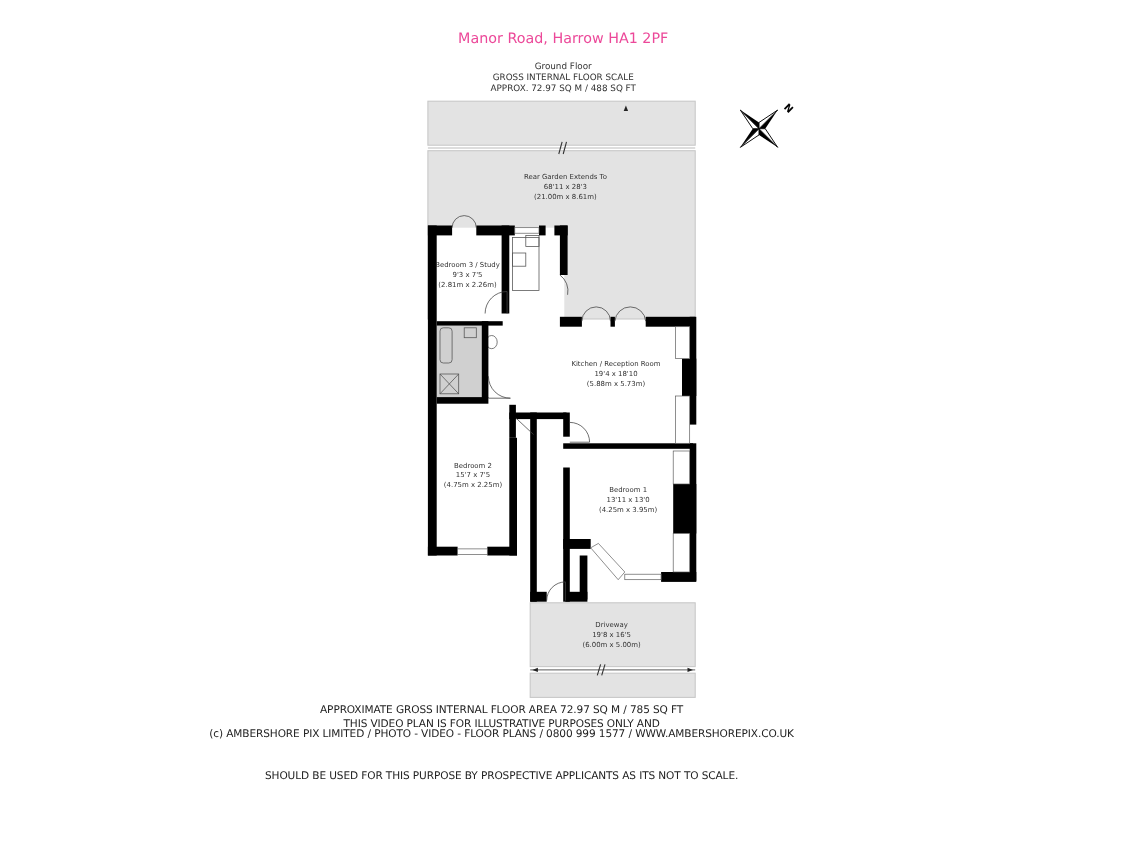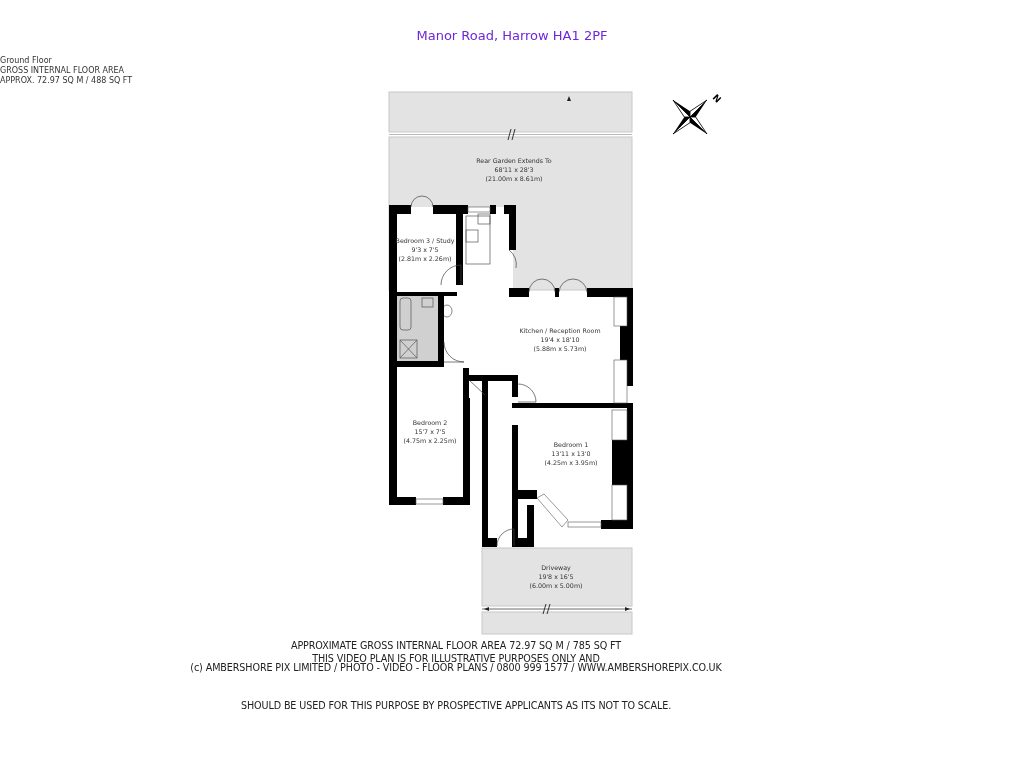--- a/index.html
+++ b/index.html
@@ -1,30 +1,30 @@
 <!DOCTYPE html>
 <html><head>
 <meta charset="utf-8">
 <style>
   html, body { margin: 0; padding: 0; background: #ffffff; }
   body { width: 1024px; height: 768px; position: relative; overflow: hidden;
          font-family: "DejaVu Sans", "Liberation Sans", sans-serif; color: #222; }
   .title { position: absolute; left: 0; width: 1024px; top: 28px; text-align: center;
-           font-size: 13px; color: #6d28d9; }
-  .subhead { position: absolute; left: 0; width: 1024px; text-align: left; font-size: 8px; color: #333; }
+           font-size: 13px; color: #ec4899; }
+  .subhead { position: absolute; left: 0; width: 1024px; text-align: center; font-size: 8px; color: #333; }
   .footer { position: absolute; left: 0; width: 912px; text-align: center; font-size: 9.6px; color: #222; letter-spacing: -0.1px; }
   svg.plan { position: absolute; left: 0; top: 0; }
   .lbl { font-family: "DejaVu Sans", "Liberation Sans", sans-serif; font-size: 6.3px; fill: #333; text-anchor: middle; }
 </style>
 </head>
 <body>
 
 <div class="title">Manor Road, Harrow HA1 2PF</div>
 <div class="subhead" style="top:56px">Ground Floor</div>
-<div class="subhead" style="top:66px">GROSS INTERNAL FLOOR AREA</div>
+<div class="subhead" style="top:66px">GROSS INTERNAL FLOOR SCALE</div>
 <div class="subhead" style="top:76px">APPROX. 72.97 SQ M / 488 SQ FT</div>
 
 <svg class="plan" width="1024" height="768" viewBox="0 0 1024 768">
 
   <g>
     <rect x="389" y="92" width="243" height="40" fill="#e3e3e3" stroke="#c8c8c8" stroke-width="1"></rect>
     <rect x="389" y="137" width="243" height="153" fill="#e3e3e3" stroke="#c8c8c8" stroke-width="1"></rect>
     <line x1="389" y1="134.5" x2="632" y2="134.5" stroke="#bbb" stroke-width="1"></line>
     <g stroke="#333" stroke-width="1">
       <line x1="508" y1="140" x2="511" y2="129"></line>

